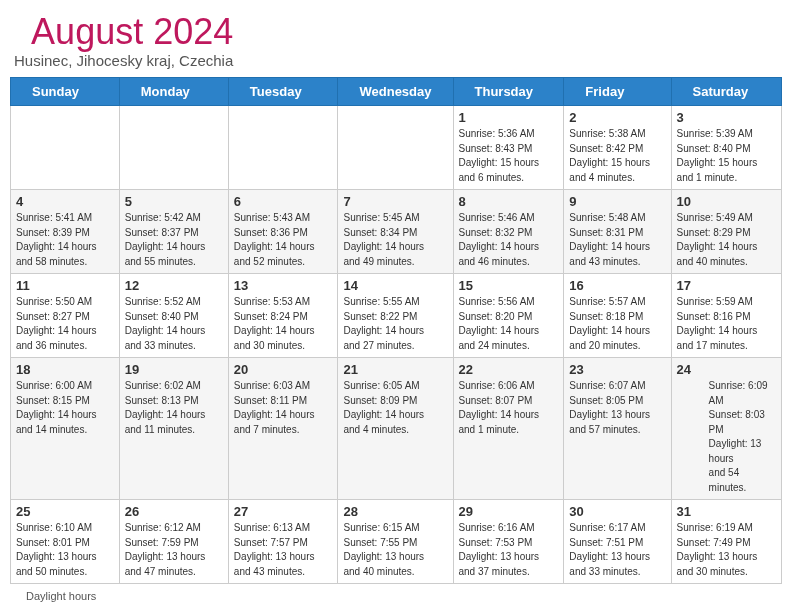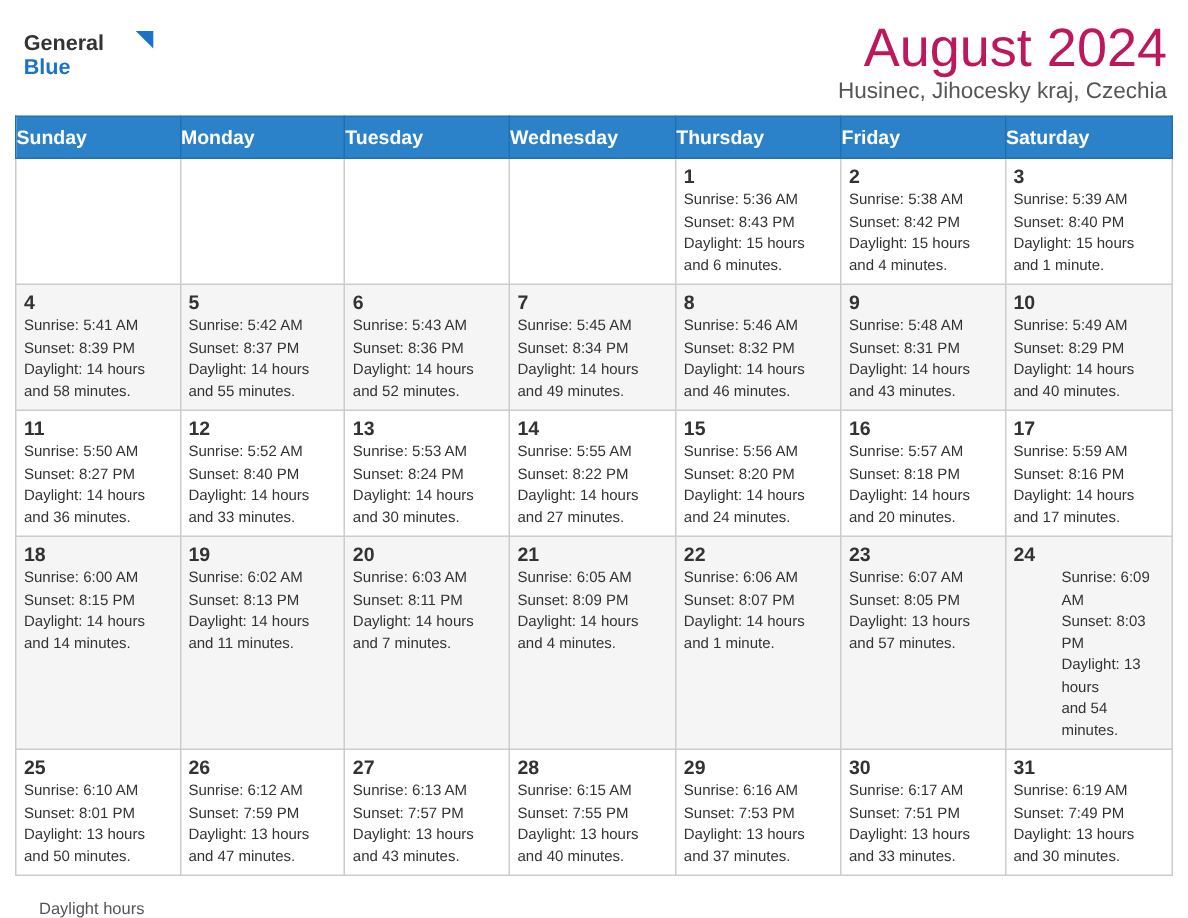--- a/index.html
+++ b/index.html
@@ -38,21 +38,21 @@
     .calendar {
       width: 100%;
       border-collapse: collapse;
       border: 1px solid #ccc;
     }
     .calendar th {
       background-color: #2c82c9;
       color: #fff;
       font-size: 13px;
       font-weight: bold;
-      padding: 6px 0;
+      padding: 6px 21px;
       text-align: left;
       border: 1px solid #2070b0;
     }
     .calendar td {
       vertical-align: top;
       padding: 4px 5px;
       border: 1px solid #ccc;
       font-size: 10.5px;
       color: #333;
       width: 113px;
@@ -70,38 +70,31 @@
       margin-bottom: 2px;
     }
     .day-info {
       font-size: 10px;
       color: #333;
       line-height: 1.45;
     }
     .footer-note {
       font-size: 11px;
       color: #555;
-      margin-top: 16px;
+      margin-top: 6px;
       padding-left: 16px;
     }
     .empty-cell {
       background: #fff !important;
     }
   </style>
 </head>
 <body>
 
 <div class="header">
-  <div class="logo">
-    <svg width="100" height="44" viewBox="0 0 100 44">
-      <text x="2" y="20" font-size="16" font-weight="bold" fill="#333" font-family="Arial, sans-serif">General</text>
-      <text x="2" y="38" font-size="16" font-weight="bold" fill="#1a73c7" font-family="Arial, sans-serif">Blue</text>
-      <polygon points="85,6 98,6 98,19" fill="#1a73c7"></polygon>
-    </svg>
-  </div>
   <div class="title-section">
     <div class="main-title">August 2024</div>
     <div class="subtitle">Husinec, Jihocesky kraj, Czechia</div>
   </div>
 </div>
 
 <table class="calendar">
   <thead>
     <tr>
     <th>Sunday</th>

